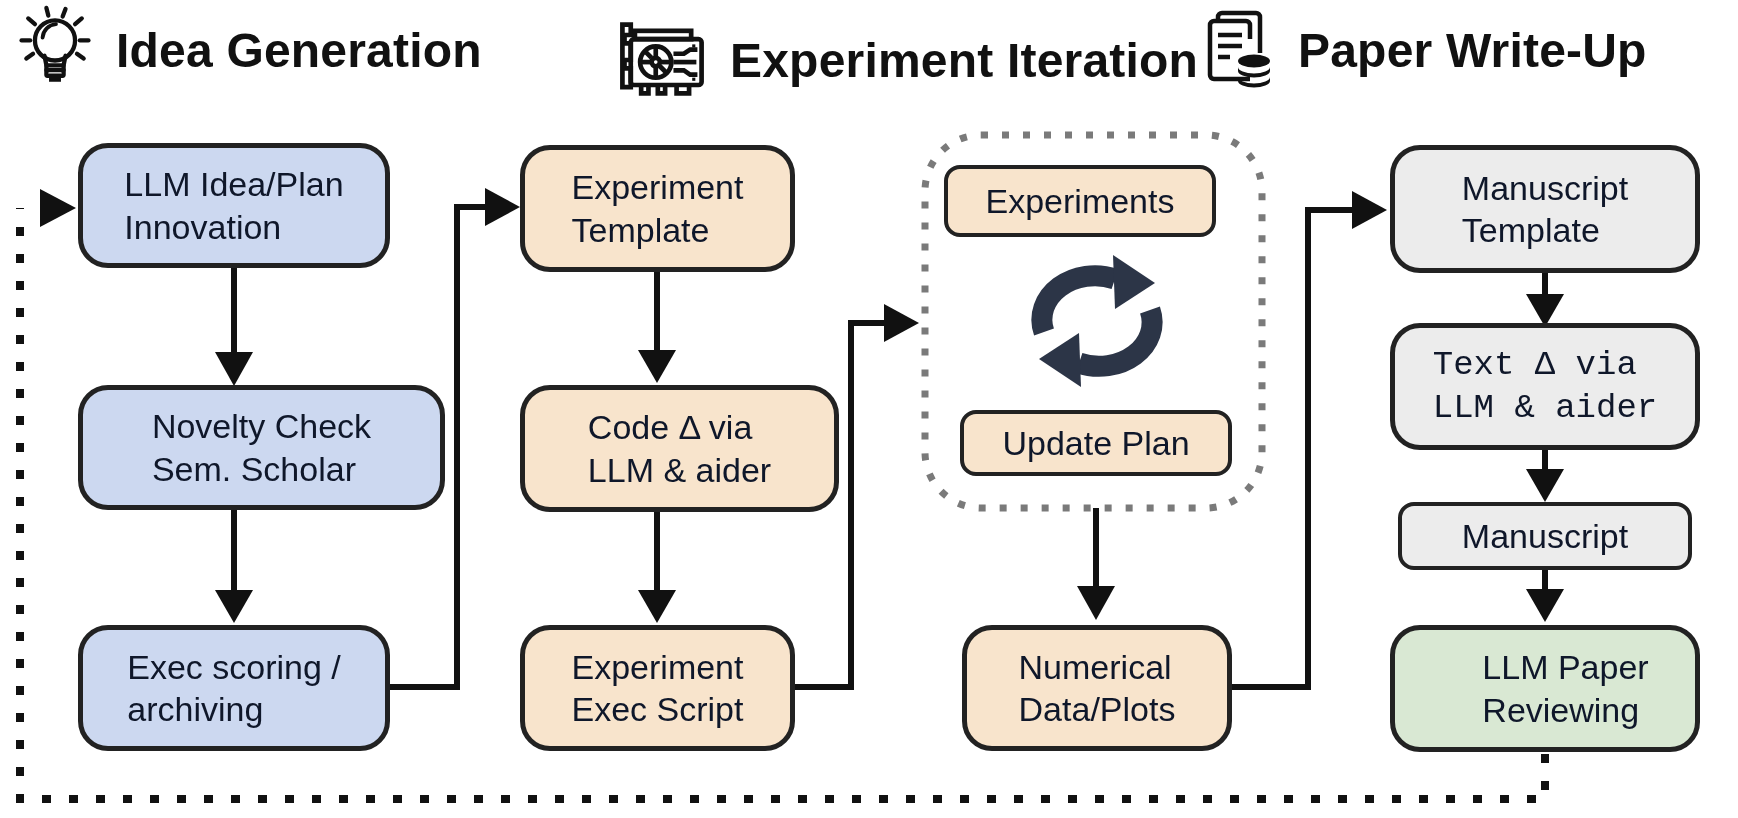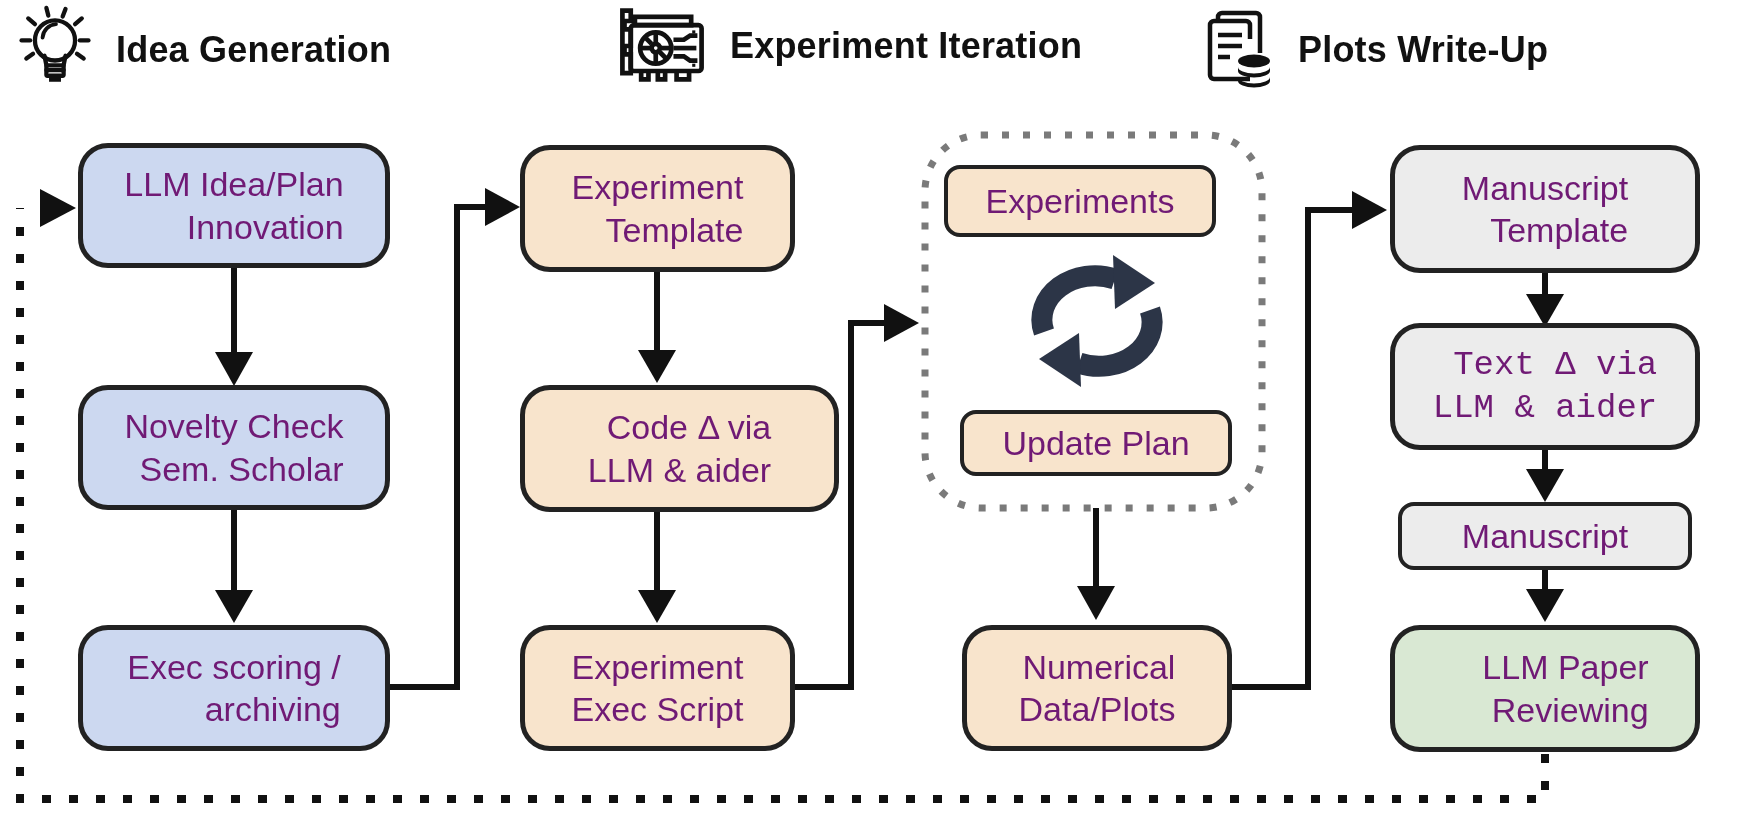--- a/index.html
+++ b/index.html
@@ -5,31 +5,31 @@
   html,body{margin:0;padding:0;background:#fff;}
   .canvas{
     position:relative;width:1738px;height:818px;background:#ffffff;
     font-family:"Liberation Sans", sans-serif;color:#111;overflow:hidden;
   }
   .connectors{position:absolute;left:0;top:0;}
   .node{
     position:absolute;box-sizing:border-box;
     border:5px solid #222;border-radius:30px;
     display:flex;align-items:center;justify-content:center;
-    text-align:right;white-space:pre-line;
-    font-size:34px;line-height:1.24;font-weight:400;color:#701a75;
+    text-align:left;white-space:pre-line;
+    font-size:34px;line-height:1.24;font-weight:400;color:#0f172a;
   }
   .node.small{border-radius:16px;border-width:4px;}
   .fill-blue{background:#ccd8f0;}
   .fill-orange{background:#f8e4cc;}
   .fill-gray{background:#ececec;}
   .fill-green{background:#d9e8d3;}
   .header{
     position:absolute;display:flex;align-items:center;gap:18px;
-    font-weight:700;font-size:36px;letter-spacing:0.2px;
+    font-weight:700;font-size:48px;letter-spacing:0.2px;
   }
   .header .icon{flex:0 0 auto;display:block;}
 </style>
 </head>
 <body>
 
 <div class="canvas">
 
   <svg class="connectors" width="1738" height="818" viewBox="0 0 1738 818">
 
@@ -97,21 +97,21 @@
         <line x1="73" y1="13" x2="66" y2="19"></line>
         <line x1="36" y1="2" x2="38" y2="10"></line>
         <line x1="56" y1="3" x2="53" y2="11"></line>
         <line x1="15" y1="55" x2="22" y2="50"></line>
         <line x1="75" y1="55" x2="68" y2="50"></line>
       </g>
     </svg>
     <span>Idea Generation</span>
   </div>
 
-  <div class="header" style="left:612px;top:0;height:92px;">
+  <div class="header" style="left:612px;top:14px;height:92px;">
     <svg class="icon" width="100" height="88" viewBox="0 0 96 84">
       <g stroke="#111" stroke-width="4.5" fill="none">
         <path d="M10,8 h8 v10 h-6 v8 h6 v16 h-6 v8 h6 v18 h-8 z"></path>
         <rect x="22" y="14" width="54" height="8"></rect>
         <rect x="18" y="22" width="68" height="44" rx="3"></rect>
         <circle cx="42" cy="44" r="15"></circle>
         <circle cx="42" cy="44" r="4"></circle>
         <line x1="42" y1="30" x2="42" y2="39"></line>
         <line x1="42" y1="49" x2="42" y2="58"></line>
         <line x1="28" y1="44" x2="37" y2="44"></line>
@@ -137,26 +137,26 @@
         <line x1="26" y1="30" x2="50" y2="30"></line>
         <line x1="26" y1="41" x2="50" y2="41"></line>
         <line x1="26" y1="52" x2="38" y2="52"></line>
       </g>
       <g fill="#111" stroke="none">
         <ellipse cx="62" cy="56" rx="16" ry="6.5"></ellipse>
         <path d="M46,62 a16,6.5 0 0 0 32,0 v4 a16,6.5 0 0 1 -32,0 z"></path>
         <path d="M46,72 a16,6.5 0 0 0 32,0 v4 a16,6.5 0 0 1 -32,0 z"></path>
       </g>
     </svg>
-    <span>Plots Write-Up</span>
+    <span>Paper Write-Up</span>
   </div>
 
   <div class="node fill-blue" style="left:78px;top:143px;width:312px;height:125px;">LLM Idea/Plan
 Innovation</div>
-  <div class="node fill-blue" style="left:78px;top:385px;width:312px;height:125px;">Novelty Check
+  <div class="node fill-blue" style="left:78px;top:385px;width:367px;height:125px;">Novelty Check
 Sem. Scholar</div>
   <div class="node fill-blue" style="left:78px;top:625px;width:312px;height:126px;">Exec scoring /
 archiving</div>
 
   <div class="node fill-orange" style="left:520px;top:145px;width:275px;height:127px;">Experiment
 Template</div>
   <div class="node fill-orange" style="left:520px;top:385px;width:319px;height:127px;">Code Δ via
 LLM &amp; aider</div>
   <div class="node fill-orange" style="left:520px;top:625px;width:275px;height:126px;">Experiment
 Exec Script</div>

